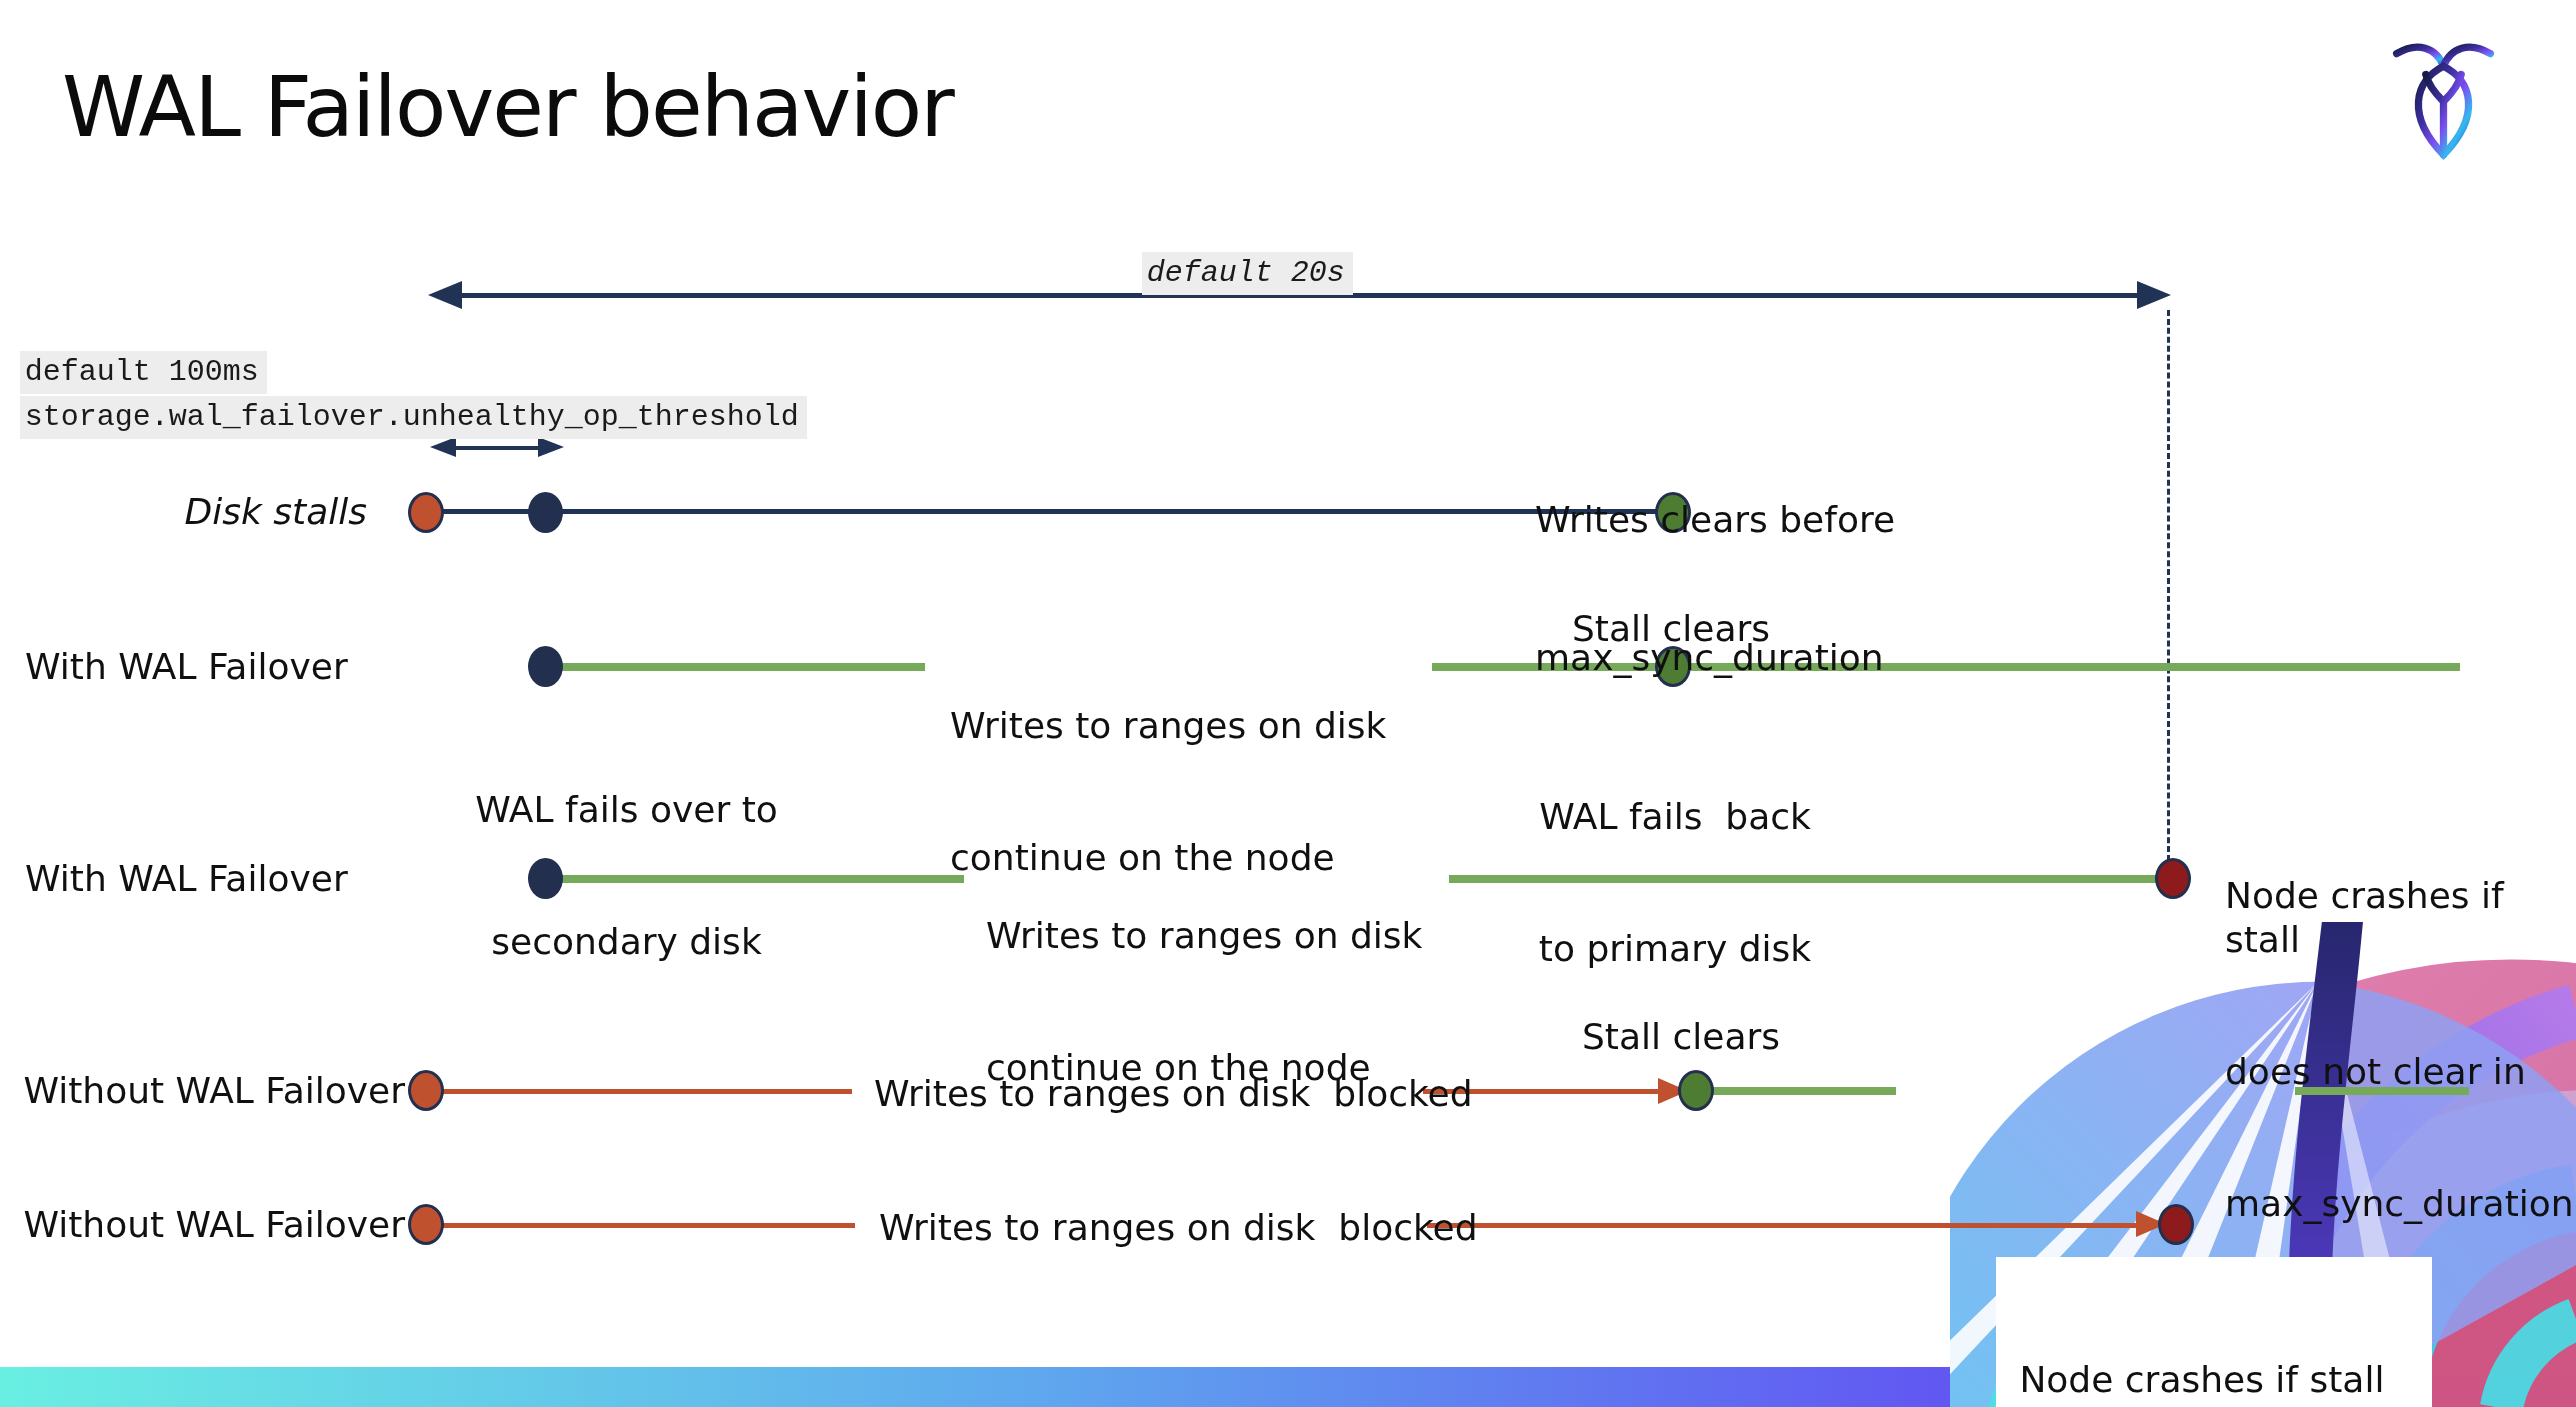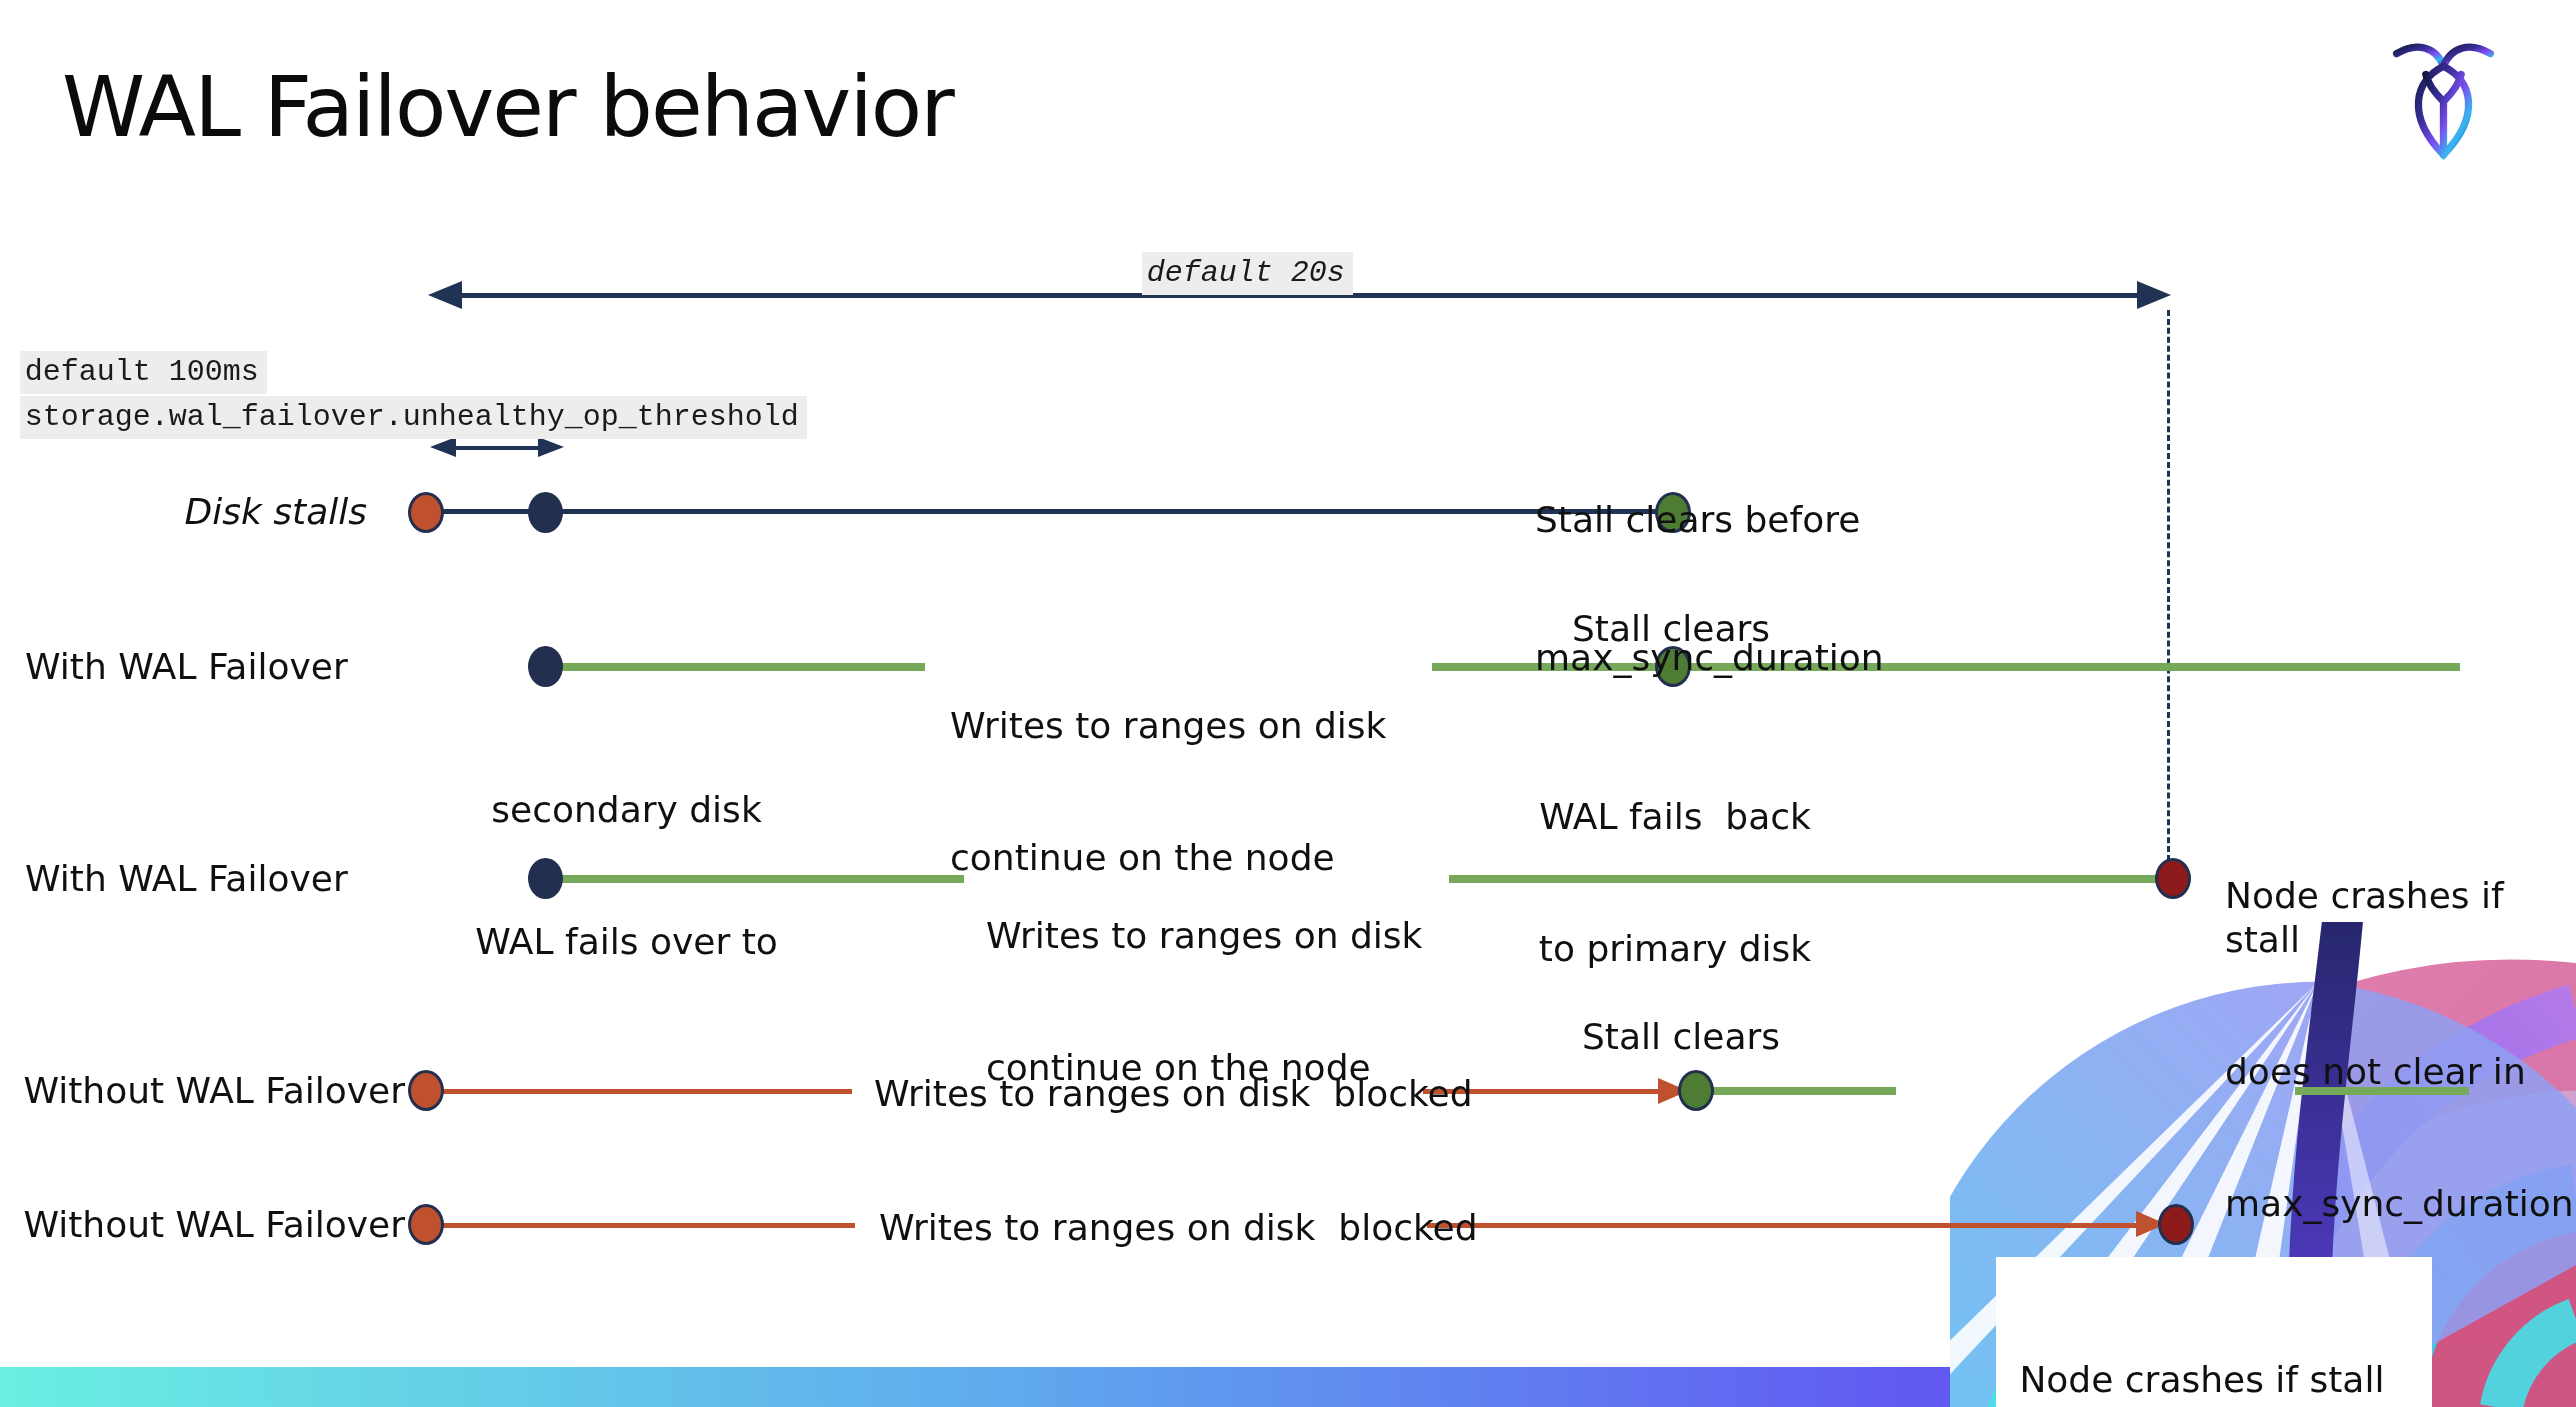--- a/index.html
+++ b/index.html
@@ -87,38 +87,38 @@
 
   <div class="abs dashv" style="left:2167px;top:310px;height:551px;"></div>
 
   <div class="abs row-label right" style="left:122px;top:490px;width:245px;">Disk stalls</div>
   <div class="abs hline" style="left:426px;top:509px;width:122px;"></div>
   <div class="abs hline" style="left:545px;top:509px;width:1128px;"></div>
   <div class="abs dot red" style="left:408px;top:492px;"></div>
   <div class="abs dot navy" style="left:528px;top:492px;"></div>
   <div class="abs dot green" style="left:1655px;top:492px;"></div>
   <div class="abs note" style="left:1535px;top:405px;line-height:46px;">
-    <div>Stall clears before</div>
+    <div>Writes clears before</div>
     <div>max_sync_duration</div>
   </div>
 
   <div class="abs row-label" style="left:25px;top:645px;">With WAL Failover</div>
   <div class="abs dot navy" style="left:528px;top:646px;"></div>
   <div class="abs gline" style="left:556px;top:663px;width:369px;"></div>
   <div class="abs note" style="left:950px;top:616px;">
     <div>Writes to ranges on disk</div>
     <div>continue on the node</div>
   </div>
   <div class="abs gline" style="left:1432px;top:663px;width:224px;"></div>
   <div class="abs note" style="left:1572px;top:607px;">Stall clears</div>
   <div class="abs dot green" style="left:1655px;top:646px;"></div>
   <div class="abs gline" style="left:1691px;top:663px;width:769px;"></div>
   <div class="abs note center" style="left:449px;top:700px;width:355px;">
+    <div>WAL fails over to</div>
     <div>secondary disk</div>
-    <div>WAL fails over to</div>
   </div>
   <div class="abs note center" style="left:1530px;top:707px;width:290px;">
     <div>WAL fails  back</div>
     <div>to primary disk</div>
   </div>
 
   <div class="abs row-label" style="left:25px;top:857px;">With WAL Failover</div>
   <div class="abs dot navy" style="left:528px;top:858px;"></div>
   <div class="abs gline" style="left:556px;top:875px;width:408px;"></div>
   <div class="abs note" style="left:986px;top:826px;">

